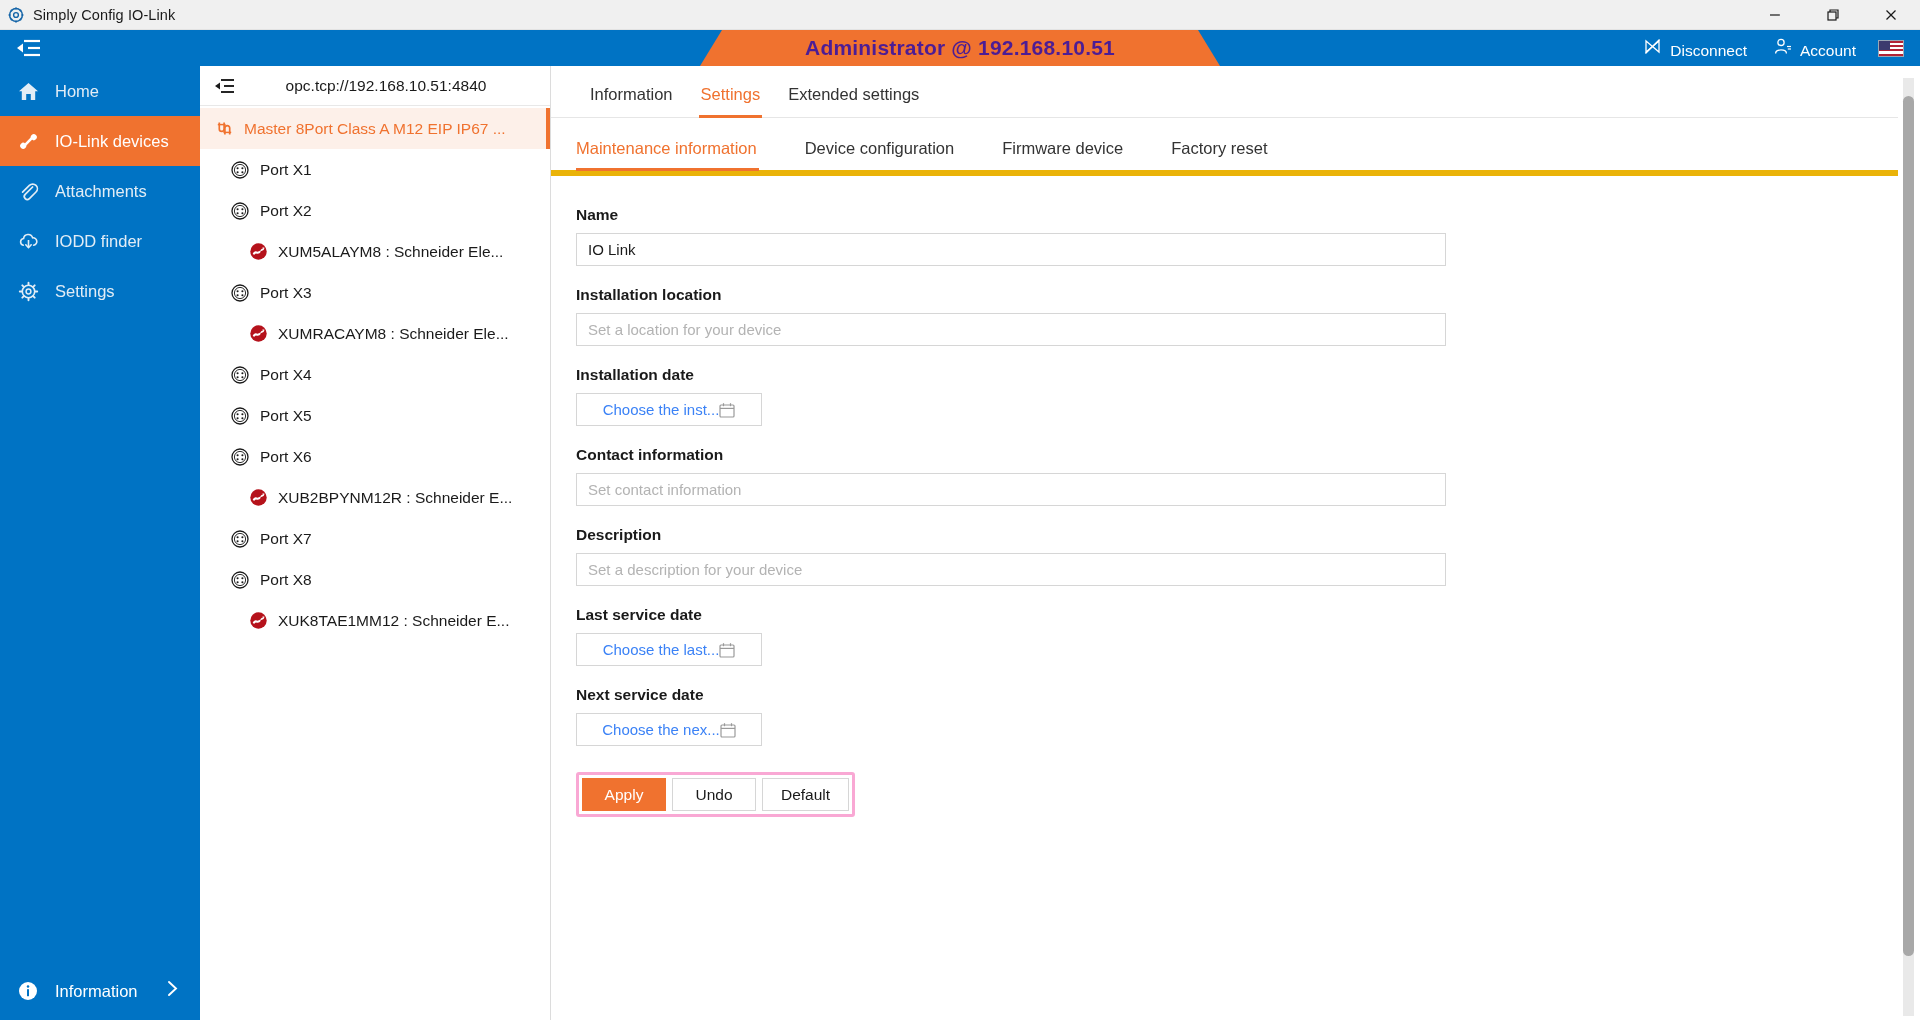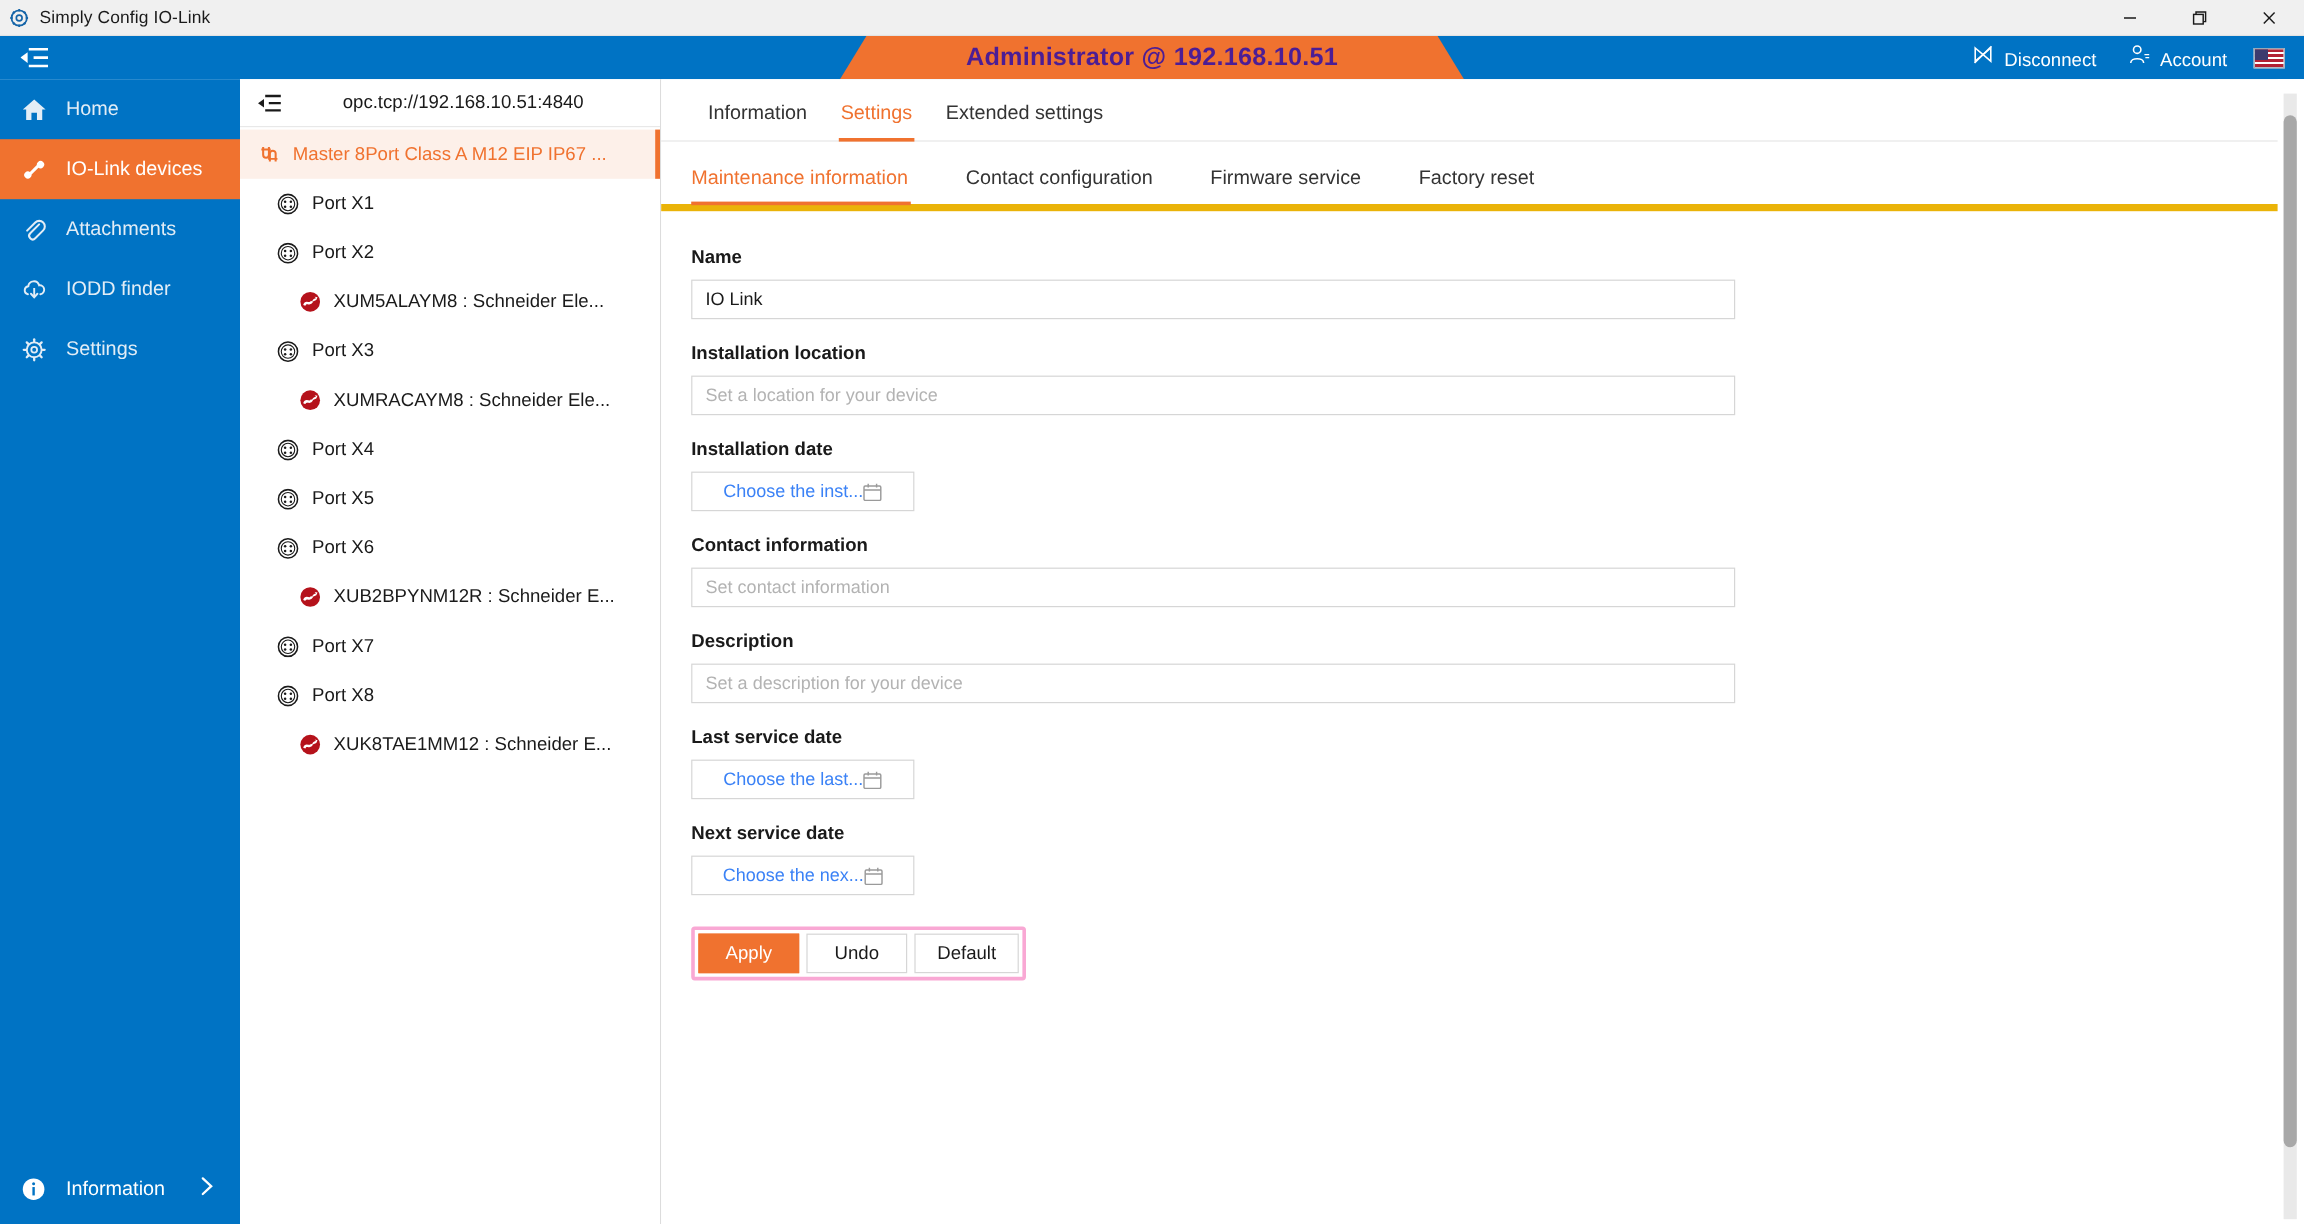--- a/index.html
+++ b/index.html
@@ -558,22 +558,22 @@
 <div class="main">
 
   <div class="tabs-primary">
     <div class="tab-p">Information</div>
     <div class="tab-p active">Settings</div>
     <div class="tab-p">Extended settings</div>
   </div>
 
   <div class="tabs-secondary" style="padding-left:25px;margin-left:0;">
     <div class="tab-s active" style="padding-left:0;">Maintenance information</div>
-    <div class="tab-s" style="margin-left:20px;">Contact configuration</div>
-    <div class="tab-s" style="margin-left:20px;">Firmware service</div>
+    <div class="tab-s" style="margin-left:20px;">Device configuration</div>
+    <div class="tab-s" style="margin-left:20px;">Firmware device</div>
     <div class="tab-s" style="margin-left:20px;">Factory reset</div>
   </div>
 
   <div class="form-area">
     <div class="form-inner">
 
       <div class="field">
         <div class="field-label">Name</div>
         <div class="field-input">IO Link</div>
       </div>

